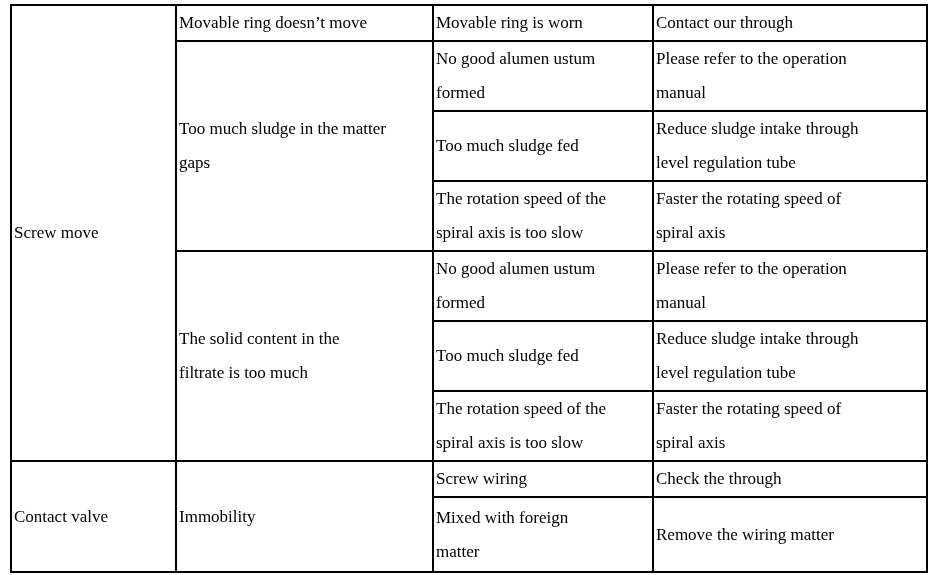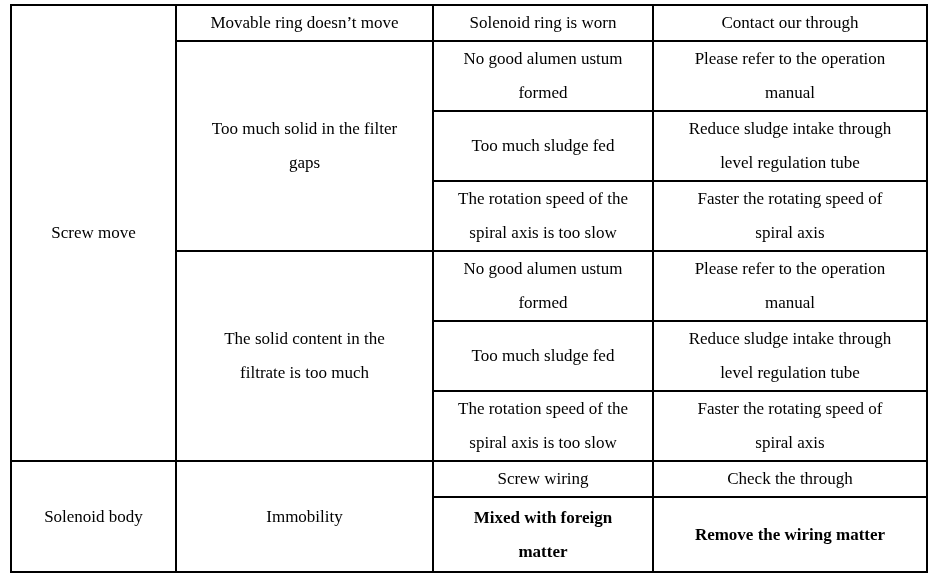--- a/index.html
+++ b/index.html
@@ -21,51 +21,51 @@
     width: 916px;
     border-collapse: collapse;
     table-layout: fixed;
   }
   table.troubleshooting td {
     border: 2px solid #000000;
     font-family: "Liberation Serif", "DejaVu Serif", serif;
     font-size: 17px;
     line-height: 34px;
     color: #000000;
-    text-align: center;
+    text-align: left;
     vertical-align: middle;
     white-space: pre-line;
     padding: 0 2px;
     overflow: hidden;
   }
   tr.r-single { height: 31px; }
   tr.r-tall   { height: 70px; }
   tr.r-med    { height: 35px; }
-  tr.r-last   { height: 75px; font-weight: bold; }
+  tr.r-last   { height: 75px; }
 </style>
 </head>
 <body>
 
 <div class="page">
   <table class="troubleshooting">
     <colgroup>
       <col style="width:165px">
       <col style="width:257px">
       <col style="width:220px">
       <col style="width:274px">
     </colgroup>
     <tbody>
       <tr class="r-single">
         <td rowspan="7">Screw move</td>
         <td>Movable ring doesn’t move</td>
-        <td>Solenoid ring is worn</td>
+        <td>Movable ring is worn</td>
         <td>Contact our through</td>
       </tr>
       <tr class="r-tall">
-        <td rowspan="3">Too much solid in the filter
+        <td rowspan="3">Too much sludge in the matter
 gaps</td>
         <td>No good alumen ustum
 formed</td>
         <td>Please refer to the operation
 manual</td>
       </tr>
       <tr class="r-tall">
         <td>Too much sludge fed</td>
         <td>Reduce sludge intake through
 level regulation tube</td>
@@ -89,21 +89,21 @@
         <td>Reduce sludge intake through
 level regulation tube</td>
       </tr>
       <tr class="r-tall">
         <td>The rotation speed of the
 spiral axis is too slow</td>
         <td>Faster the rotating speed of
 spiral axis</td>
       </tr>
       <tr class="r-med">
-        <td rowspan="2">Solenoid body</td>
+        <td rowspan="2">Contact valve</td>
         <td rowspan="2">Immobility</td>
         <td>Screw wiring</td>
         <td>Check the through</td>
       </tr>
       <tr class="r-last">
         <td>Mixed with foreign
 matter</td>
         <td>Remove the wiring matter</td>
       </tr>
     </tbody>

